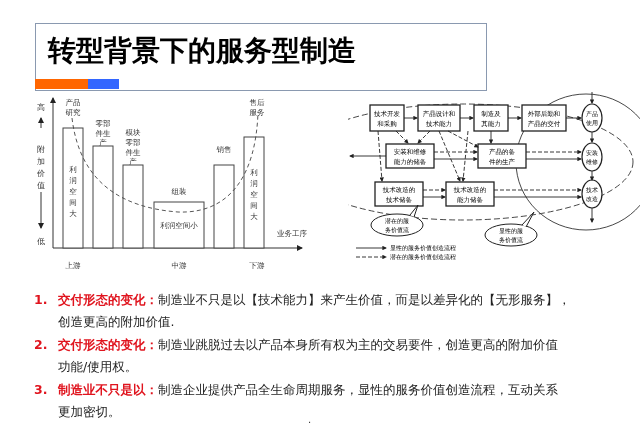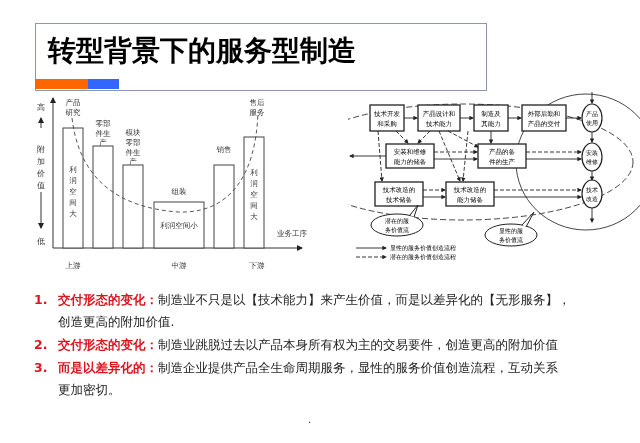--- a/index.html
+++ b/index.html
@@ -238,20 +238,21 @@
 
 <div class="bullets">
   <div class="bullet">
     <span class="bullet-num">1.</span>
     <span class="bullet-head">交付形态的变化：</span><span>制造业不只是以【技术能力】来产生价值，而是以差异化的【无形服务】，</span><br>
     <span>创造更高的附加价值.</span>
   </div>
   <div class="bullet">
     <span class="bullet-num">2.</span>
     <span class="bullet-head">交付形态的变化：</span><span>制造业跳脱过去以产品本身所有权为主的交易要件，创造更高的附加价值</span><br>
+    <span>功能/使用权。</span>
   </div>
   <div class="bullet">
     <span class="bullet-num">3.</span>
-    <span class="bullet-head">而是以差异化的：</span><span>制造企业提供产品全生命周期服务，显性的服务价值创造流程，互动关系</span><br>
+    <span class="bullet-head">制造业不只是以：</span><span>制造企业提供产品全生命周期服务，显性的服务价值创造流程，互动关系</span><br>
     <span>更加密切。</span>
   </div>
 </div>
 <div class="stray-dot">.</div>
 
 </body></html>

